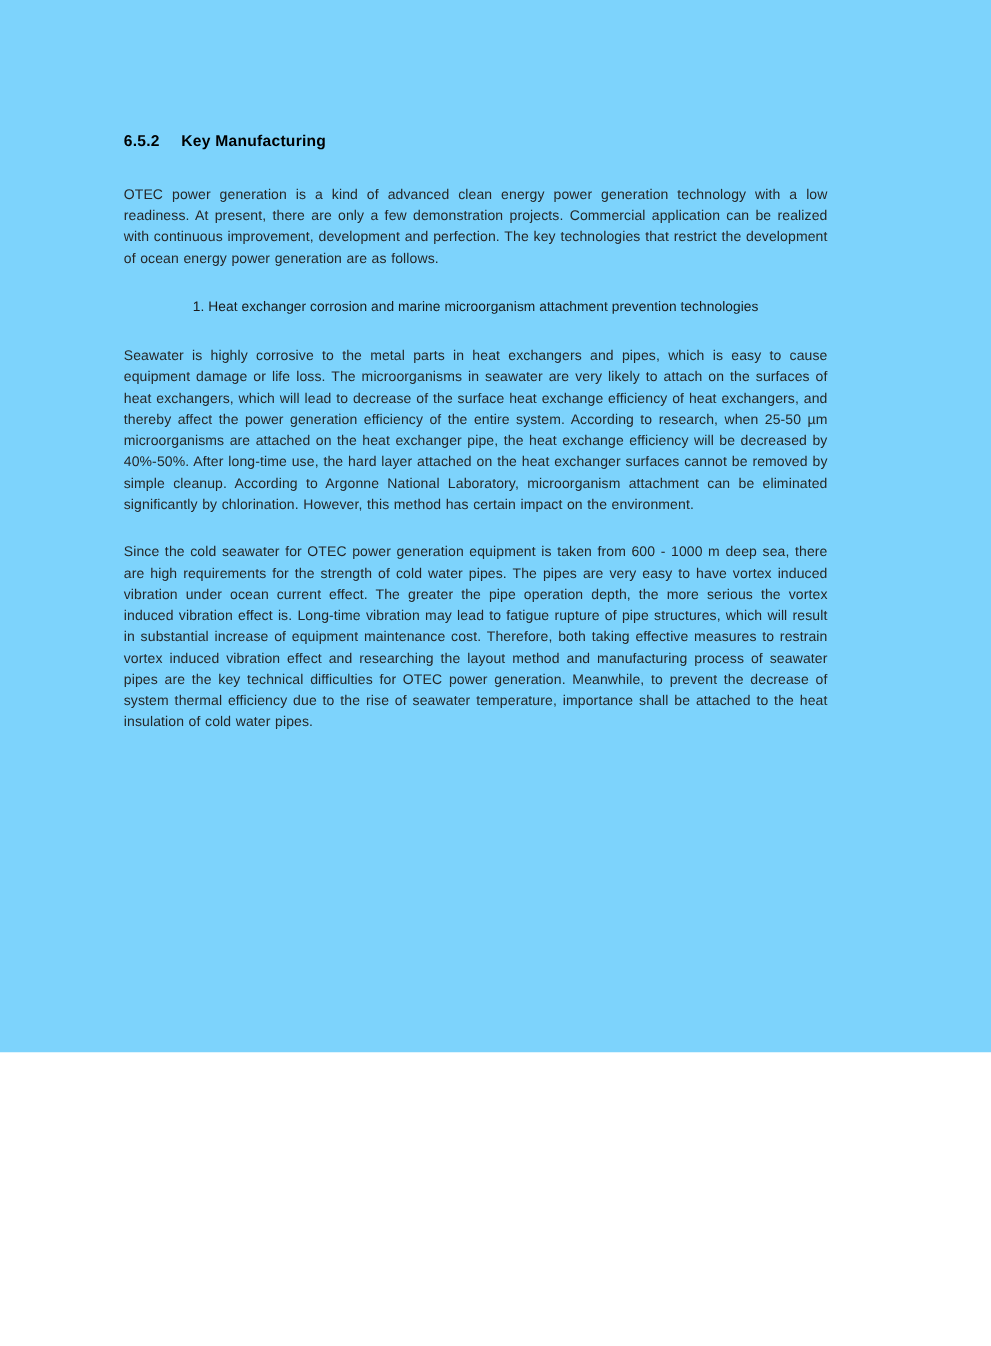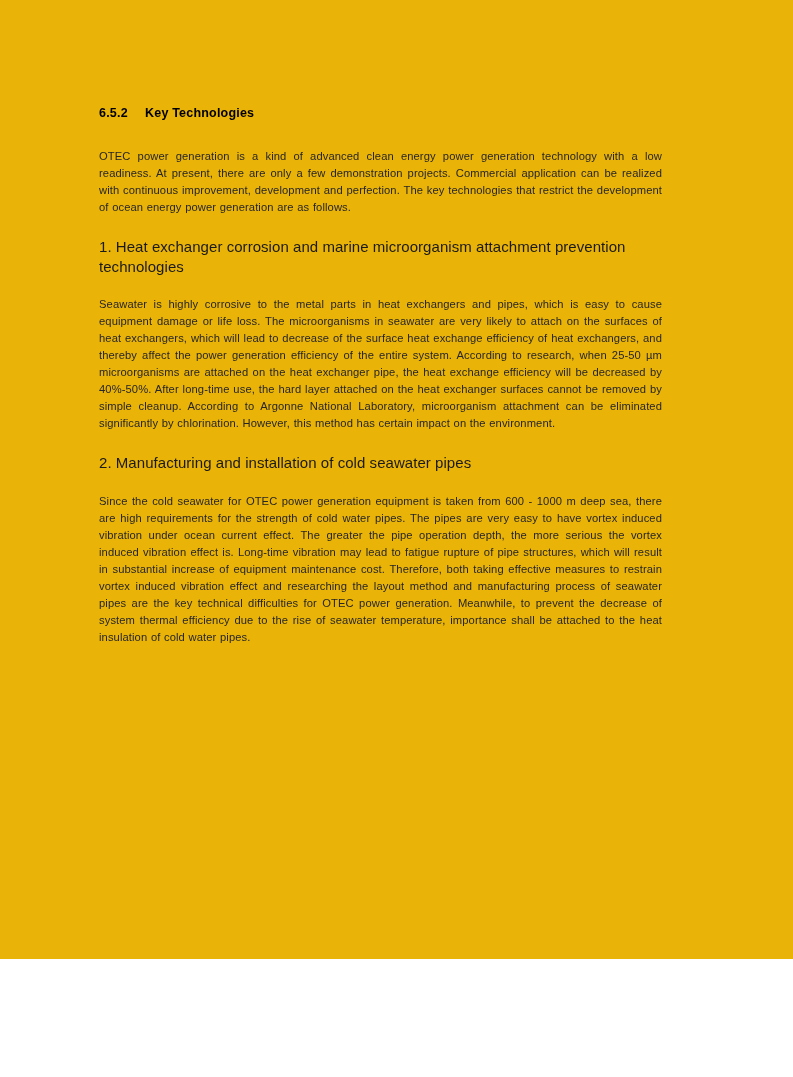--- a/index.html
+++ b/index.html
@@ -7,22 +7,22 @@
     padding: 0;
     background: #ffffff;
   }
   body {
     font-family: "Liberation Sans", sans-serif;
     color: #1a1a1a;
   }
   .page {
     position: relative;
     width: 793px;
-    height: 959px;
-    background: #eab308;
+    height: 842px;
+    background: #7dd3fc;
     overflow: hidden;
     box-sizing: border-box;
   }
   .content {
     position: absolute;
     left: 99px;
     top: 106px;
     width: 563px;
   }
   .section-heading {
@@ -41,26 +41,26 @@
   p.body {
     font-size: 11.2px;
     line-height: 17px;
     text-align: justify;
     color: #262626;
     margin: 0 0 21px 0;
     letter-spacing: 0.1px;
     word-spacing: 0.4px;
   }
   p.subheading {
-    font-size: 15px;
+    font-size: 11px;
     line-height: 19.5px;
     color: #1a1a1a;
     margin: 0 0 20px 0;
     letter-spacing: 0.05px;
-    text-align: left;
+    text-align: center;
   }
   p.body:last-child {
     margin-bottom: 0;
   }
   .folio {
     position: absolute;
     left: 38px;
     top: 1017px;
     font-size: 11px;
     color: #3a3a3a;
@@ -69,30 +69,29 @@
 </style>
 </head>
 <body>
 
 <div class="page">
 
   <div class="content">
 
     <h2 class="section-heading">
       <span class="num">6.5.2</span>
-      <span>Key Technologies</span>
+      <span>Key Manufacturing</span>
     </h2>
 
     <p class="body">OTEC power generation is a kind of advanced clean energy power generation technology with a low readiness. At present, there are only a few demonstration projects. Commercial application can be realized with continuous improvement, development and perfection. The key technologies that restrict the development of ocean energy power generation are as follows.</p>
 
     <p class="subheading">1. Heat exchanger corrosion and marine microorganism attachment prevention technologies</p>
 
     <p class="body">Seawater is highly corrosive to the metal parts in heat exchangers and pipes, which is easy to cause equipment damage or life loss. The microorganisms in seawater are very likely to attach on the surfaces of heat exchangers, which will lead to decrease of the surface heat exchange efficiency of heat exchangers, and thereby affect the power generation efficiency of the entire system. According to research, when 25-50 µm microorganisms are attached on the heat exchanger pipe, the heat exchange efficiency will be decreased by 40%-50%. After long-time use, the hard layer attached on the heat exchanger surfaces cannot be removed by simple cleanup. According to Argonne National Laboratory, microorganism attachment can be eliminated significantly by chlorination. However, this method has certain impact on the environment.</p>
 
-    <p class="subheading">2. Manufacturing and installation of cold seawater pipes</p>
 
     <p class="body">Since the cold seawater for OTEC power generation equipment is taken from 600 - 1000 m deep sea, there are high requirements for the strength of cold water pipes. The pipes are very easy to have vortex induced vibration under ocean current effect. The greater the pipe operation depth, the more serious the vortex induced vibration effect is. Long-time vibration may lead to fatigue rupture of pipe structures, which will result in substantial increase of equipment maintenance cost. Therefore, both taking effective measures to restrain vortex induced vibration effect and researching the layout method and manufacturing process of seawater pipes are the key technical difficulties for OTEC power generation. Meanwhile, to prevent the decrease of system thermal efficiency due to the rise of seawater temperature, importance shall be attached to the heat insulation of cold water pipes.</p>
 
   </div>
 
   <div class="folio">120</div>
 
 </div>
 
 </body></html>

